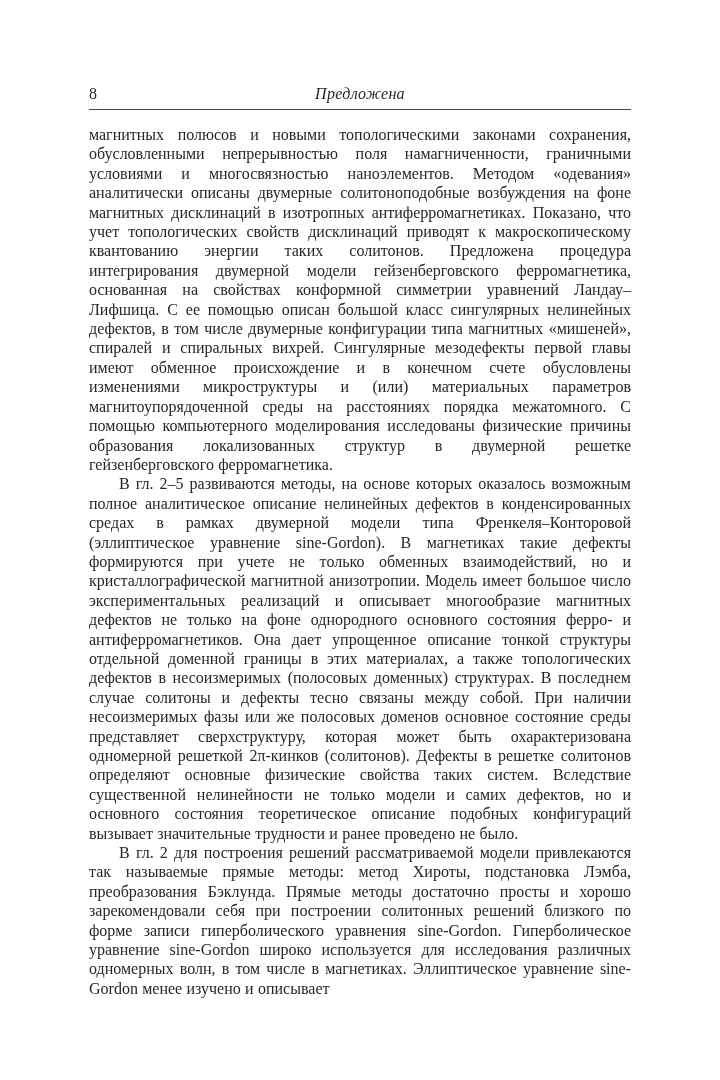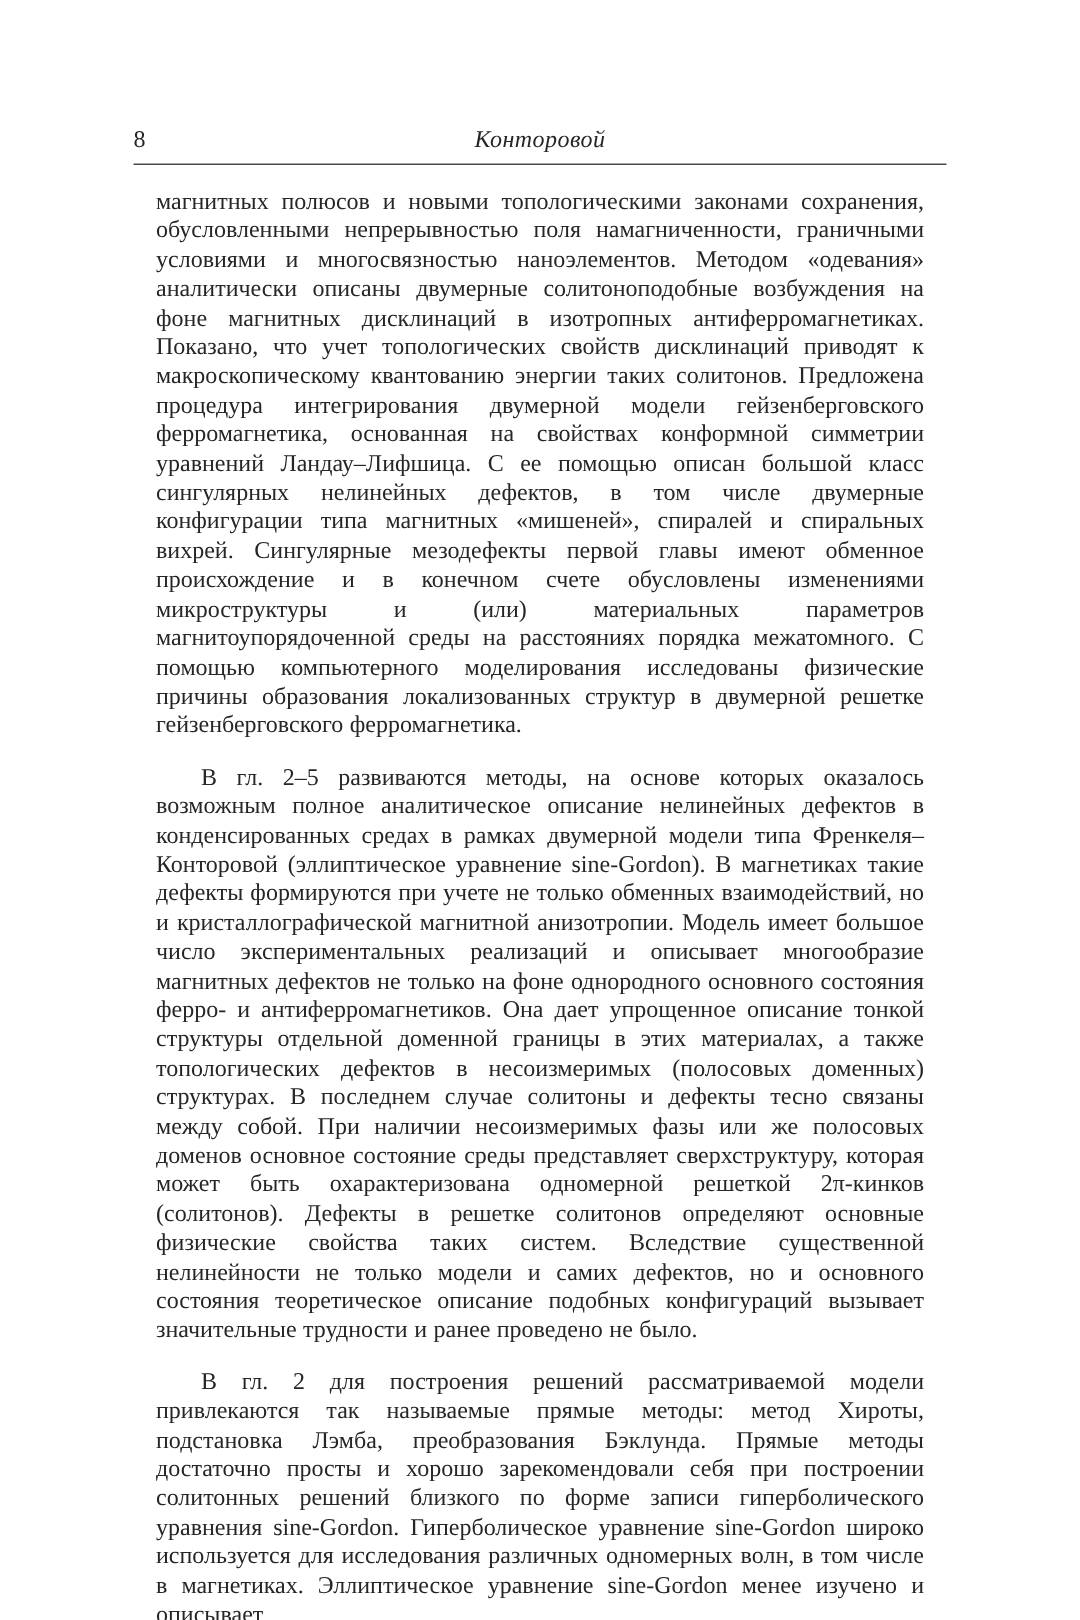--- a/index.html
+++ b/index.html
@@ -40,35 +40,35 @@
   .body-text {
     margin-top: 15px;
     font-size: 16px;
     line-height: 19.4px;
     text-align: justify;
     hyphens: auto;
     -webkit-hyphens: auto;
     word-spacing: 0.02em;
   }
   .body-text p {
-    margin: 15px;
+    margin: 0;
     padding: 0;
   }
   .body-text p.indent {
     text-indent: 30px;
   }
 </style>
 </head>
 <body>
 
 <div class="page">
 
   <div class="running-header">
     <span class="page-number">8</span>
-    <span class="running-head-title">Конторовой</span>
+    <span class="running-head-title">Предложена</span>
   </div>
 
   <div class="body-text">
     <p>магнитных полюсов и новыми топологическими законами сохранения, обусловленными непрерывностью поля намагниченности, граничными условиями и многосвязностью наноэлементов. Методом «одевания» аналитически описаны двумерные солитоноподобные возбуждения на фоне магнитных дисклинаций в изотропных антиферромагнетиках. Показано, что учет топологических свойств дисклинаций приводят к макроскопическому квантованию энергии таких солитонов. Предложена процедура интегрирования двумерной модели гейзенберговского ферромагнетика, основанная на свойствах конформной симметрии уравнений Ландау–Лифшица. С ее помощью описан большой класс сингулярных нелинейных дефектов, в том числе двумерные конфигурации типа магнитных «мишеней», спиралей и спиральных вихрей. Сингулярные мезодефекты первой главы имеют обменное происхождение и в конечном счете обусловлены изменениями микроструктуры и (или) материальных параметров магнитоупорядоченной среды на расстояниях порядка межатомного. С помощью компьютерного моделирования исследованы физические причины образования локализованных структур в двумерной решетке гейзенберговского ферромагнетика.</p>
     <p class="indent">В гл. 2–5 развиваются методы, на основе которых оказалось возможным полное аналитическое описание нелинейных дефектов в конденсированных средах в рамках двумерной модели типа Френкеля–Конторовой (эллиптическое уравнение sine-Gordon). В магнетиках такие дефекты формируются при учете не только обменных взаимодействий, но и кристаллографической магнитной анизотропии. Модель имеет большое число экспериментальных реализаций и описывает многообразие магнитных дефектов не только на фоне однородного основного состояния ферро- и антиферромагнетиков. Она дает упрощенное описание тонкой структуры отдельной доменной границы в этих материалах, а также топологических дефектов в несоизмеримых (полосовых доменных) структурах. В последнем случае солитоны и дефекты тесно связаны между собой. При наличии несоизмеримых фазы или же полосовых доменов основное состояние среды представляет сверхструктуру, которая может быть охарактеризована одномерной решеткой 2π-кинков (солитонов). Дефекты в решетке солитонов определяют основные физические свойства таких систем. Вследствие существенной нелинейности не только модели и самих дефектов, но и основного состояния теоретическое описание подобных конфигураций вызывает значительные трудности и ранее проведено не было.</p>
     <p class="indent">В гл. 2 для построения решений рассматриваемой модели привлекаются так называемые прямые методы: метод Хироты, подстановка Лэмба, преобразования Бэклунда. Прямые методы достаточно просты и хорошо зарекомендовали себя при построении солитонных решений близкого по форме записи гиперболического уравнения sine-Gordon. Гиперболическое уравнение sine-Gordon широко используется для исследования различных одномерных волн, в том числе в магнетиках. Эллиптическое уравнение sine-Gordon менее изучено и описывает</p>
   </div>
 
 </div>
 

